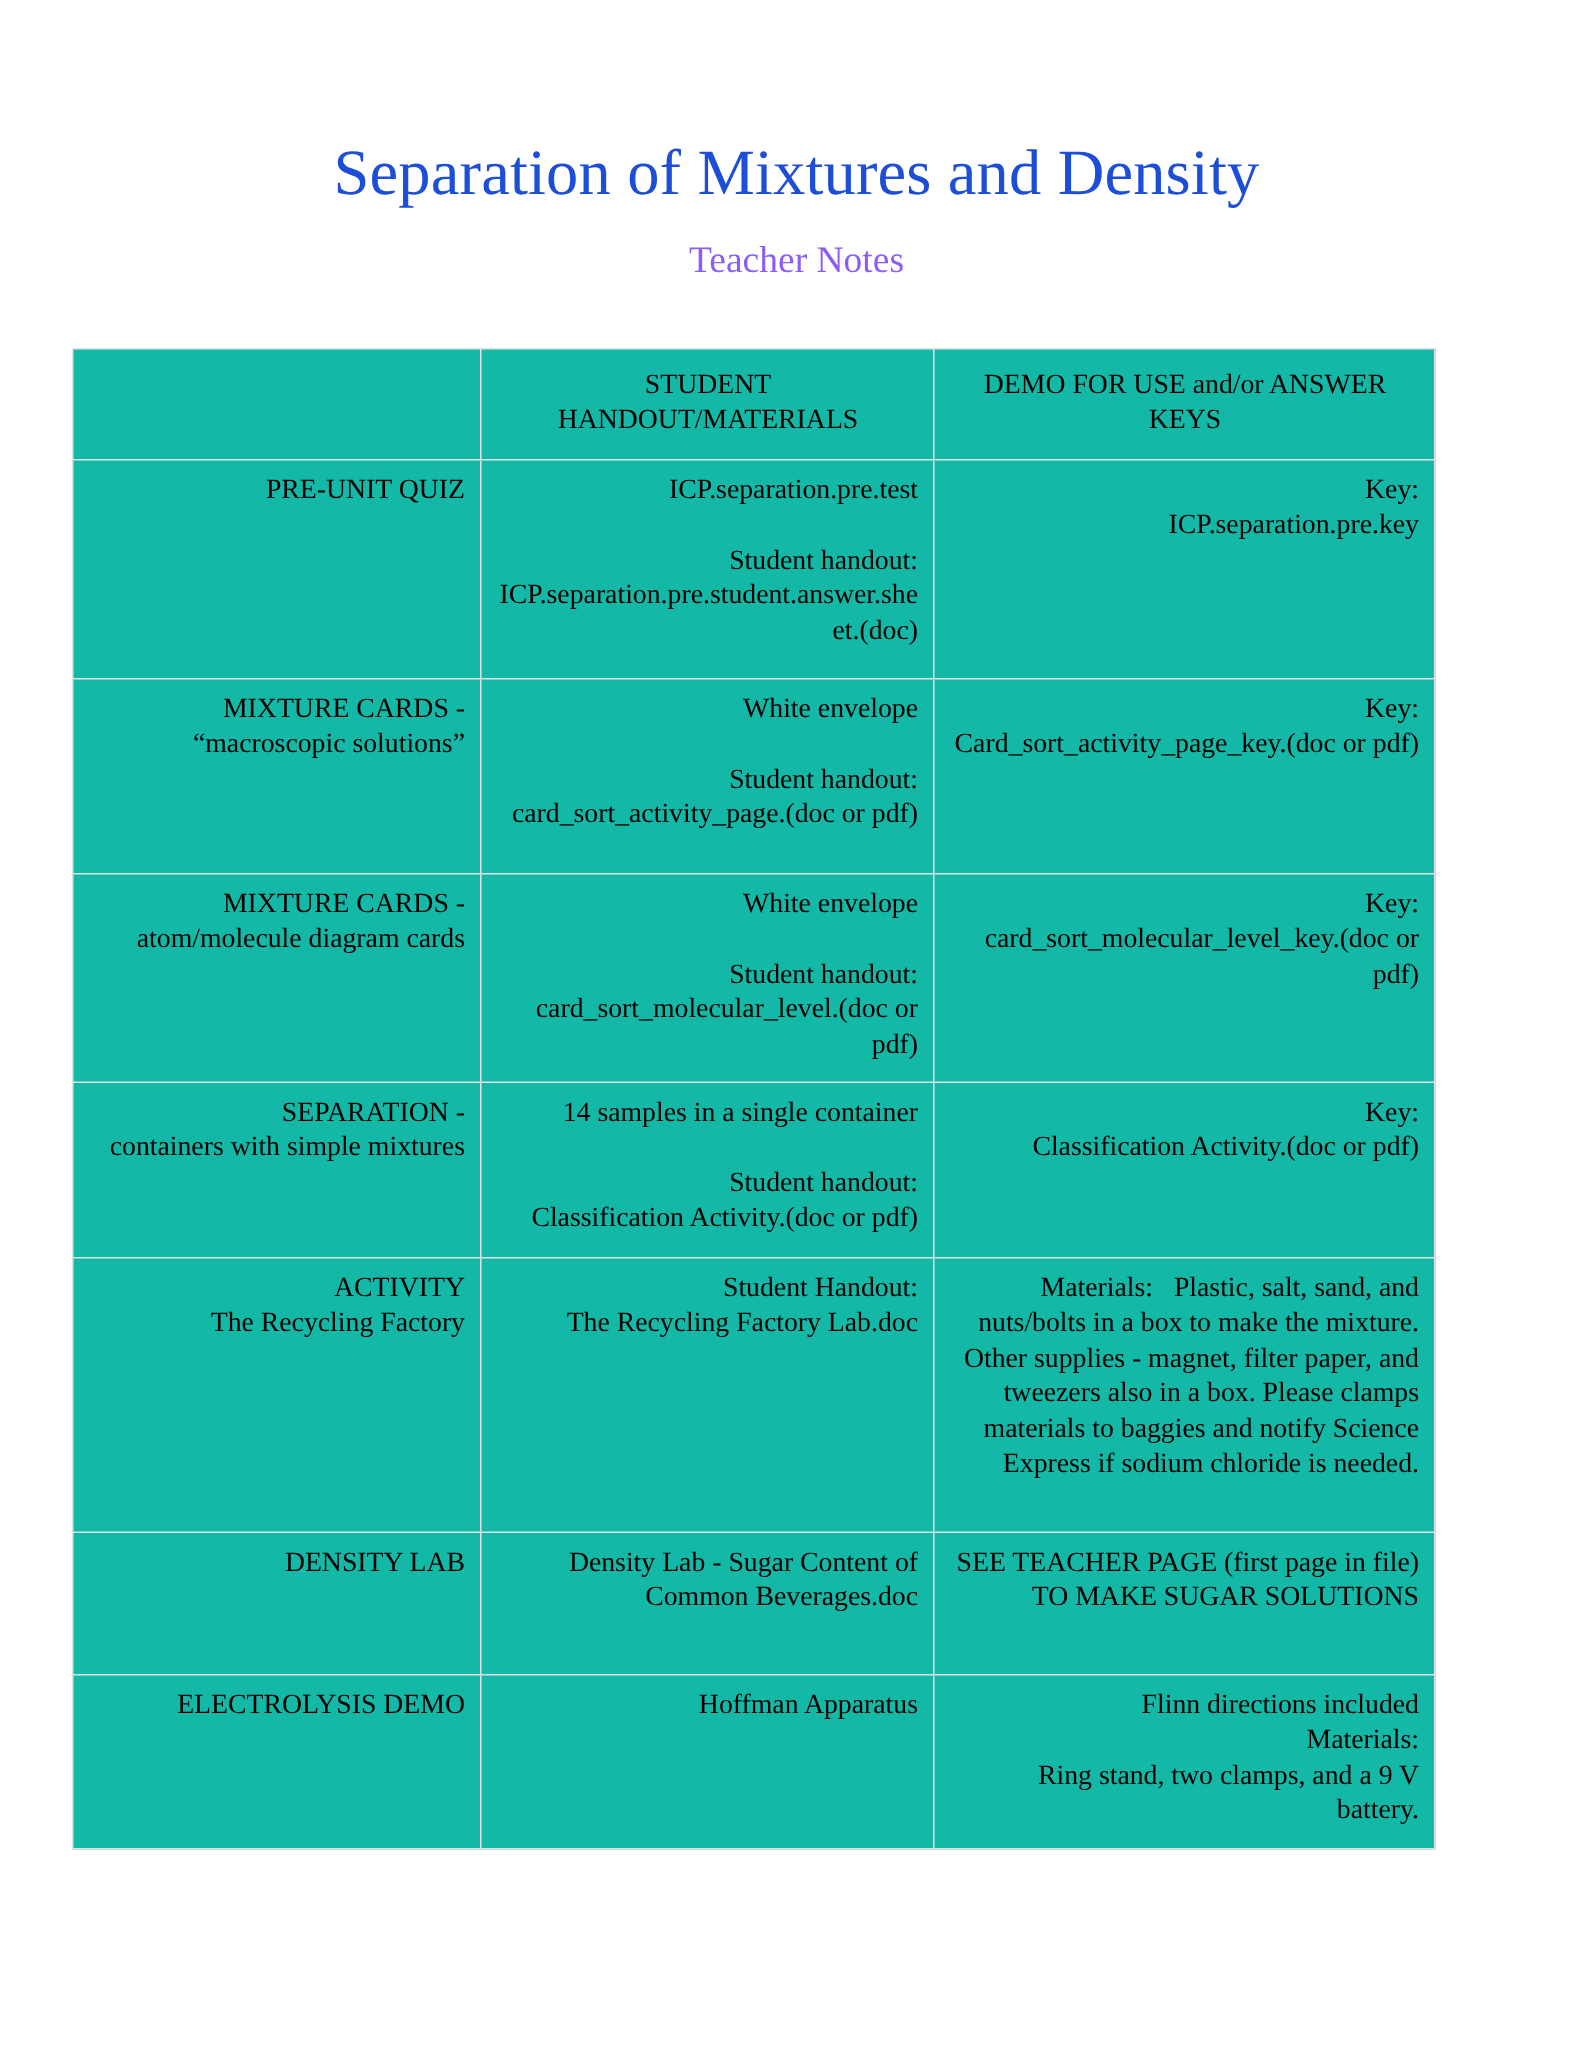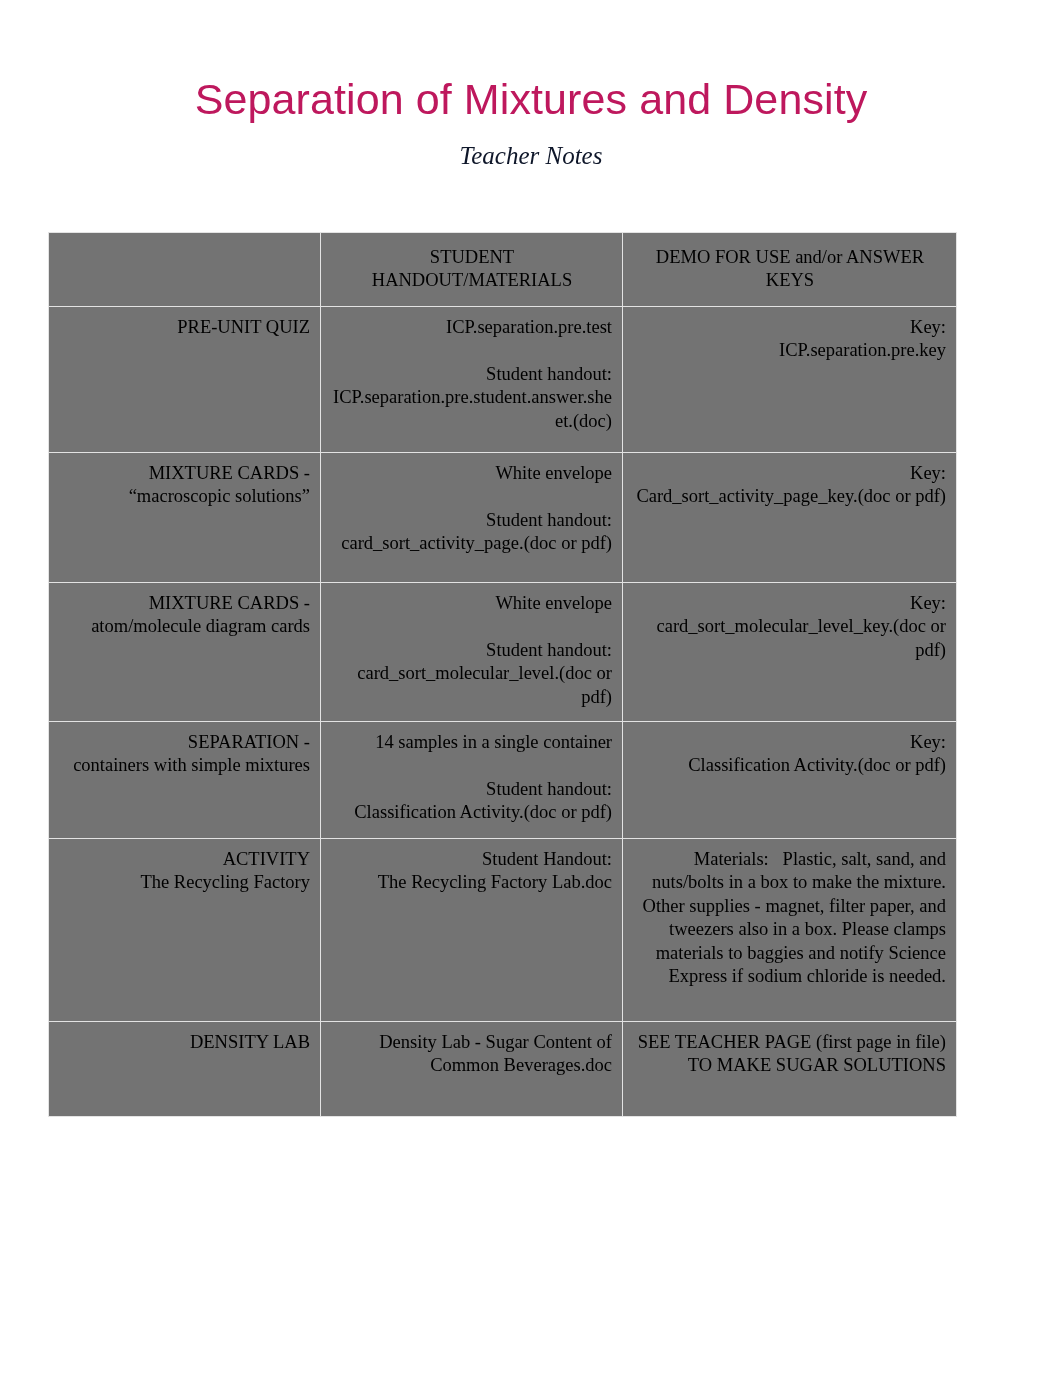--- a/index.html
+++ b/index.html
@@ -22,51 +22,50 @@
     box-sizing: border-box;
     padding: 0;
   }
 
   
   .title-block {
     text-align: center;
     padding-top: 74px;
   }
   .doc-title {
-    font-family: Liberation Sans, sans-serif;
+    font-family: Liberation Serif, serif;
     font-size: 43px;
     font-weight: normal;
     line-height: 1.18;
-    color: #be185d;
-    margin: 0;
+    color: #1d4ed8;
+    margin: 17px;
     letter-spacing: 0.1px;
   }
   .doc-subtitle {
     font-family: "Liberation Serif", "DejaVu Serif", serif;
     font-size: 25px;
     font-weight: normal;
-    color: #0f172a;
+    color: #8b5cf6;
     margin: 16px 0 0 0;
     line-height: 1.2;
-    font-style: italic;
   }
 
   
   .table-wrap {
     position: absolute;
     left: 48px;
     top: 232px;
     width: 908px;
   }
 
   table.notes-table {
     width: 908px;
     border-collapse: collapse;
     table-layout: fixed;
-    background: #737373;
+    background: #14b8a6;
   }
 
   table.notes-table col.c1 { width: 272px; }
   table.notes-table col.c2 { width: 302px; }
   table.notes-table col.c3 { width: 334px; }
 
   table.notes-table td,
   table.notes-table th {
     border: 1px solid #e3e3e3;
     vertical-align: top;
@@ -174,17 +173,24 @@
 The Recycling Factory</td>
           <td>Student Handout:
 The Recycling Factory Lab.doc</td>
           <td>Materials:   Plastic, salt, sand, and nuts/bolts in a box to make the mixture.   Other supplies - magnet, filter paper, and tweezers also in a box. Please clamps materials to baggies and notify Science Express if sodium chloride is needed.</td>
         </tr>
         <tr class="r-5">
           <td>DENSITY LAB</td>
           <td>Density Lab - Sugar Content of Common Beverages.doc</td>
           <td>SEE TEACHER PAGE (first page in file) TO MAKE SUGAR SOLUTIONS</td>
         </tr>
+        <tr class="r-6">
+          <td>ELECTROLYSIS DEMO</td>
+          <td>Hoffman Apparatus</td>
+          <td>Flinn directions included
+Materials:
+Ring stand, two clamps, and a 9 V battery.</td>
+        </tr>
       </tbody>
     </table>
   </div>
 
 </div>
 
 </body></html>

